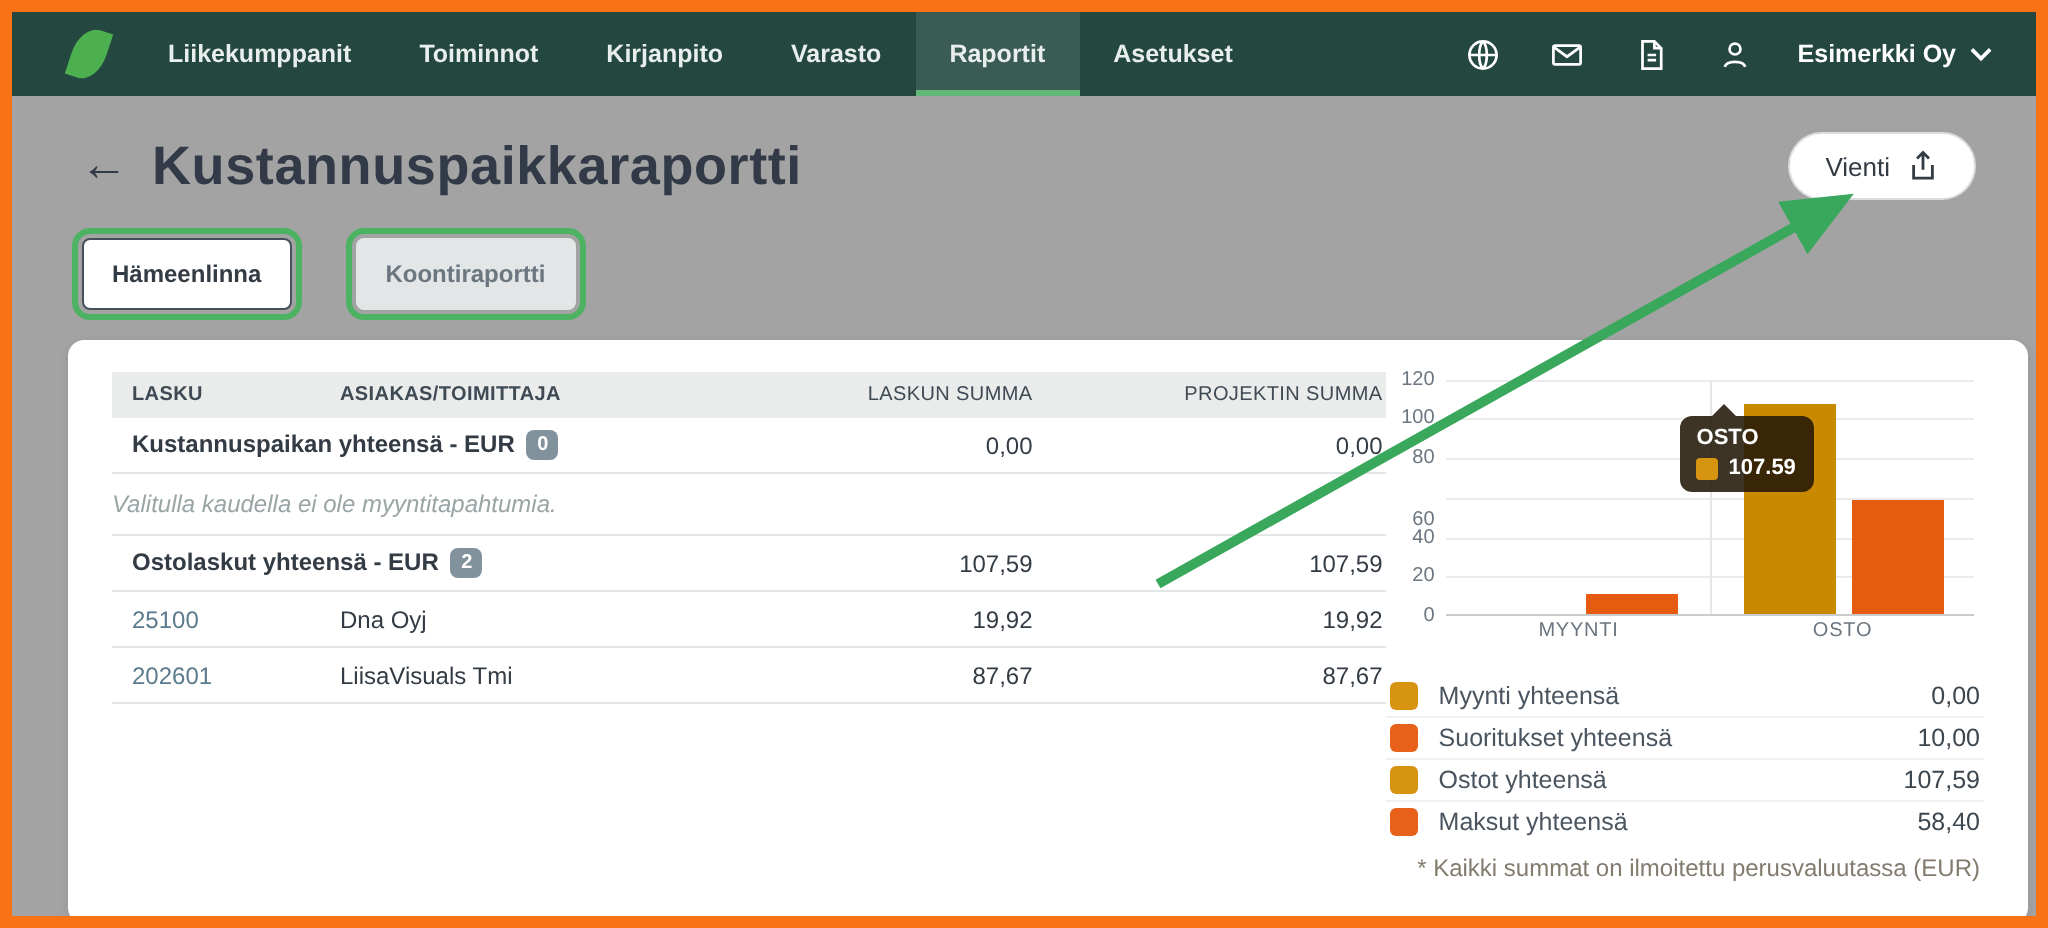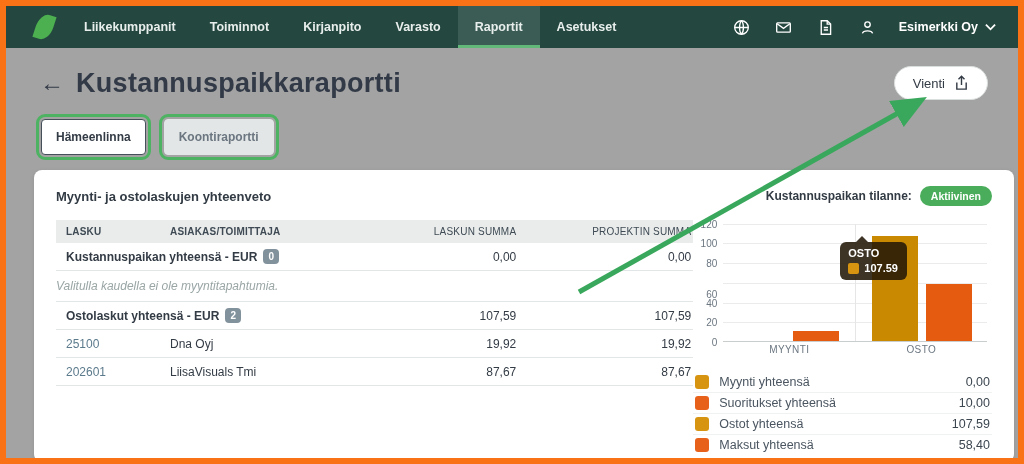--- a/index.html
+++ b/index.html
@@ -19,21 +19,21 @@
   .company svg { width:11px; height:8px; stroke:#fff; fill:none; stroke-width:2; }
 
   
   .page-header { display:flex; align-items:center; padding:18px 30px 12px 34px; }
   .back-arrow { font-size:24px; color:#323a47; margin-right:12px; cursor:pointer; line-height:1; }
   .page-title { font-size:27px; font-weight:600; color:#323a47; letter-spacing:0.3px; }
   .export-btn { margin-left:auto; display:flex; align-items:center; gap:9px; background:#fff; border:1px solid #dadedd; border-radius:17px; padding:8px 18px; font-size:13px; color:#333b45; cursor:pointer; }
   .export-btn svg { width:15px; height:16px; stroke:#333b45; fill:none; stroke-width:1.5; }
 
   
-  .tabs { display:flex; gap:8px; padding:2px 0 10px 30px; }
+  .tabs { display:flex; gap:22px; padding:2px 0 10px 30px; }
   .tab-annotation { border:3px solid #4db362; border-radius:9px; padding:2px; }
   .tab { min-width:96px; text-align:center; padding:10px 14px; font-size:12px; font-weight:bold; border-radius:4px; cursor:pointer; }
   .tab.active { background:#fff; border:1px solid #46505a; color:#333b45; }
   .tab.inactive { background:#e2e6e6; border:1px solid #e2e6e6; color:#6b7680; }
 
   
   .card { position:relative; margin:0 16px 0 28px; width:980px; height:292px; background:#fff; border-radius:8px; box-shadow:0 1px 4px rgba(0,0,0,0.10); padding:16px 22px 10px 22px; }
   .card-head { display:flex; align-items:center; margin-bottom:14px; }
   .card-title { font-size:13px; font-weight:bold; color:#323b44; }
   .status-wrap { margin-left:auto; display:flex; align-items:center; gap:8px; }
@@ -148,27 +148,20 @@
   <div class="tabs">
     <div class="tab-annotation">
       <div class="tab active">Hämeenlinna</div>
     </div>
     <div class="tab-annotation">
       <div class="tab inactive">Koontiraportti</div>
     </div>
   </div>
 
   <div class="card">
-    <div class="card-head">
-      <span class="card-title">Myynti- ja ostolaskujen yhteenveto</span>
-      <div class="status-wrap">
-        <span class="status-label">Kustannuspaikan tilanne:</span>
-        <span class="status-badge">Aktiivinen</span>
-      </div>
-    </div>
 
     <div class="card-body">
 
       <div class="tbl">
         <div class="tbl-row tbl-header">
           <span style="padding-left:8px;">LASKU</span>
           <span>ASIAKAS/TOIMITTAJA</span>
           <span class="num">LASKUN SUMMA</span>
           <span class="num">PROJEKTIN SUMMA</span>
         </div>

